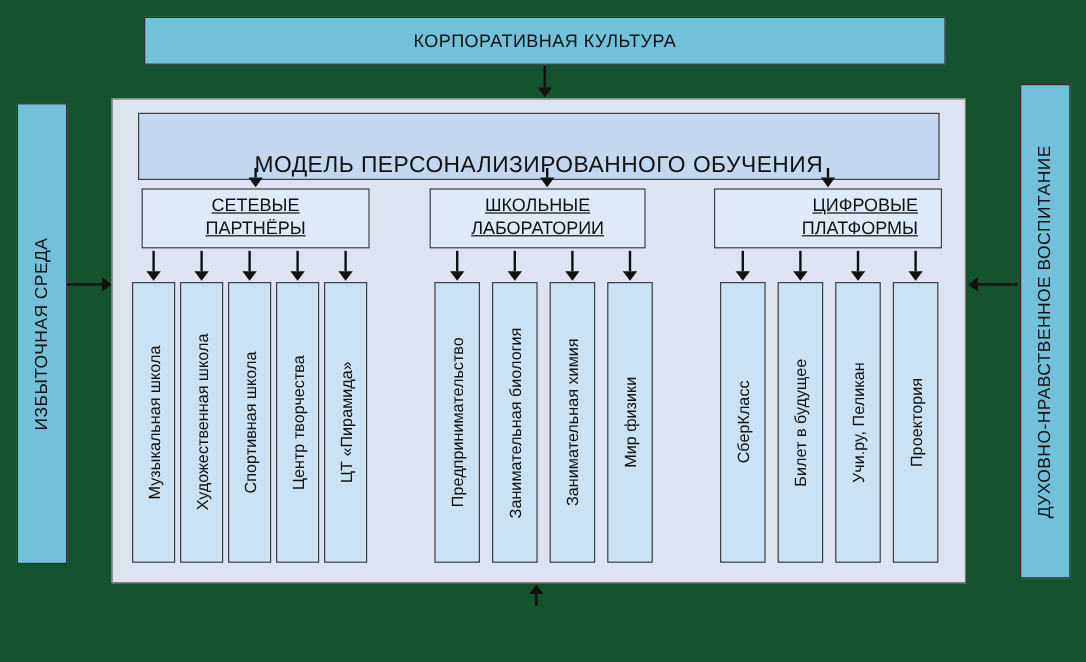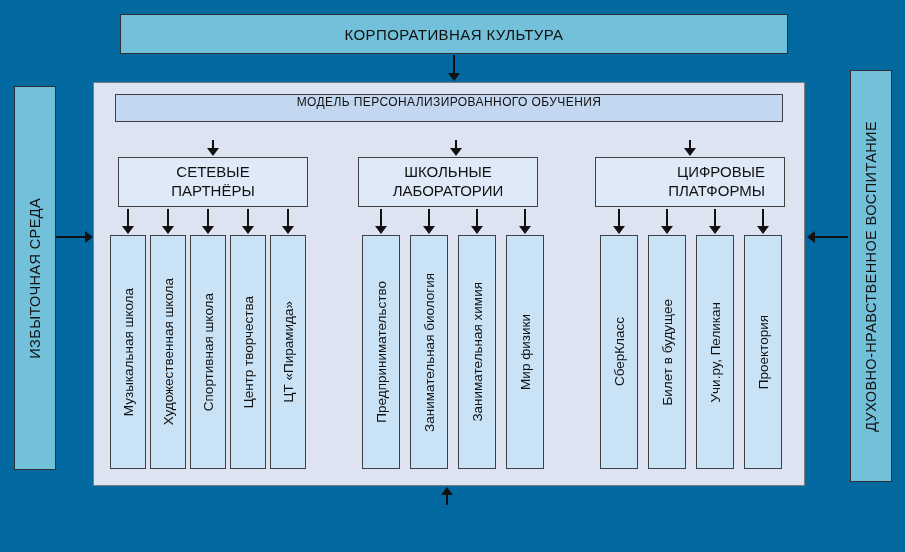--- a/index.html
+++ b/index.html
@@ -7,51 +7,51 @@
     --container:#dde3f1;
     --model_box:#c3d8f0;
     --header_box:#dfeaf8;
     --item_box:#c9e2f6;
     --border:#404040;
     --arrow:#111111;
     --ink:#111111;
   }
   html,body{margin:0;padding:0;background:#ffffff;}
   body{font-family:"Liberation Sans", sans-serif;color:var(--ink);}
-  .canvas{position:relative;width:905px;height:552px;background:#0369a1;overflow:hidden;}
+  .canvas{position:relative;width:905px;height:552px;background:#14532d;overflow:hidden;}
 
   .banner{
     position:absolute;background:var(--teal);border:1px solid #2f2f2f;
     display:flex;align-items:center;justify-content:center;
     font-size:15px;letter-spacing:.4px;text-align:center;box-sizing:border-box;
   }
   .banner.vert span{
     writing-mode:vertical-rl;transform:rotate(180deg);
     white-space:nowrap;font-size:14.5px;letter-spacing:.4px;
   }
 
   .main-container{
     position:absolute;left:93px;top:82px;width:712px;height:404px;
     background:var(--container);border:1px solid #7d7d7d;box-sizing:border-box;
   }
 
   .model-box{
-    position:absolute;left:115px;top:94px;width:668px;height:28px;
+    position:absolute;left:115px;top:94px;width:668px;height:56px;
     background:var(--model_box);border:1px solid var(--border);
-    display:flex;align-items:flex-start;justify-content:center;
-    font-size:12px;letter-spacing:.4px;box-sizing:border-box;text-align:center;
+    display:flex;align-items:flex-end;justify-content:center;
+    font-size:19px;letter-spacing:.4px;box-sizing:border-box;text-align:center;
   }
 
   .ghead{
     position:absolute;top:157px;height:50px;
     background:var(--header_box);border:1px solid var(--border);
     display:flex;align-items:center;justify-content:center;
     font-size:15px;text-align:center;line-height:1.25;box-sizing:border-box;
   }
-  .ghead span{display:block;max-width:150px;}
+  .ghead span{display:block;max-width:150px;text-decoration:underline;}
 
   .item{
     position:absolute;top:235px;height:234px;width:36px;
     background:var(--item_box);border:1px solid var(--border);
     display:flex;align-items:center;justify-content:center;box-sizing:border-box;
   }
   .item span{
     writing-mode:vertical-rl;transform:rotate(180deg);
     white-space:nowrap;font-size:13.5px;
   }

